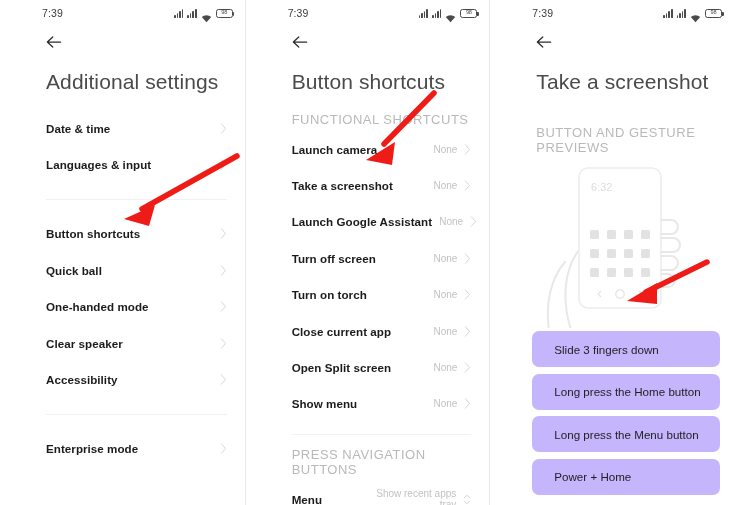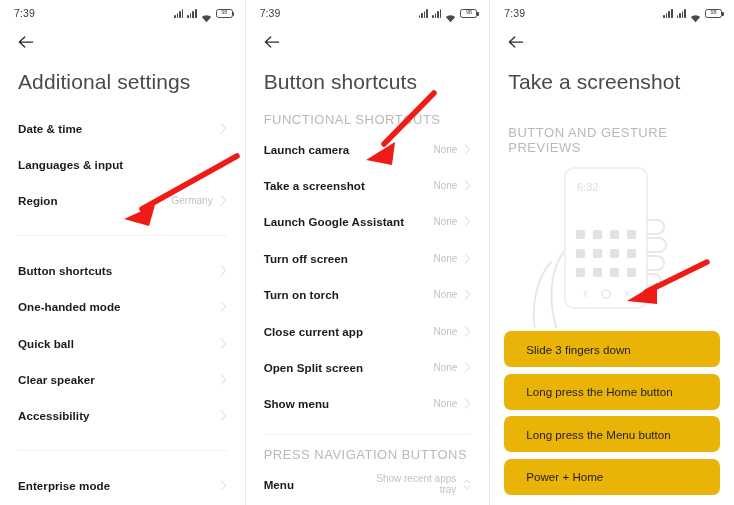--- a/index.html
+++ b/index.html
@@ -13,20 +13,21 @@
     display: flex;
     width: 734px; height: 505px;
     position: relative;
   }
   .panel {
     width: 244.66px;
     height: 505px;
     position: relative;
     background: #ffffff;
     overflow: hidden;
+    padding-left: 28px;
   }
   .panel + .panel { border-left: 1px solid #e8e8e8; }
 
   
   .statusbar {
     height: 26px;
     display: flex;
     align-items: center;
     justify-content: space-between;
     padding: 0 12px 0 14px;
@@ -115,21 +116,21 @@
   .updown { width: 8px; height: 13px; flex: 0 0 auto; display: block; }
 
   .divider-gap { height: 16px; }
   .hair { height: 1px; background: #f1f1f1; margin: 0 18px; }
 
   
   .illus { height: 176px; display: flex; align-items: center; justify-content: center; }
   .cards { padding: 0 14px; }
   .card {
     height: 36px;
-    background: #eab308;
+    background: #c4b5fd;
     border-radius: 7px;
     display: flex;
     align-items: center;
     padding-left: 22px;
     margin-bottom: 6.5px;
     font-size: 11.6px;
     color: #1e1e1e;
   }
 
   
@@ -187,48 +188,41 @@
             <path d="M1.2 1 6.6 7l-5.4 6" fill="none" stroke="#cfcfcf" stroke-width="1.1" stroke-linecap="round" stroke-linejoin="round"></path>
           </svg>
       </div>
       <div class="row">
         <span class="label">Languages &amp; input</span>
         <span class="value"></span>
         <svg class="chev" viewBox="0 0 8 14">
             <path d="M1.2 1 6.6 7l-5.4 6" fill="none" stroke="#cfcfcf" stroke-width="1.1" stroke-linecap="round" stroke-linejoin="round"></path>
           </svg>
       </div>
-      <div class="row">
-        <span class="label">Region</span>
-        <span class="value">Germany</span>
-        <svg class="chev" viewBox="0 0 8 14">
-            <path d="M1.2 1 6.6 7l-5.4 6" fill="none" stroke="#cfcfcf" stroke-width="1.1" stroke-linecap="round" stroke-linejoin="round"></path>
-          </svg>
-      </div>
     </div>
 
     <div class="divider-gap"></div>
     <div class="hair"></div>
     <div class="divider-gap"></div>
 
     <div class="list">
       <div class="row">
         <span class="label">Button shortcuts</span>
         <svg class="chev" viewBox="0 0 8 14">
             <path d="M1.2 1 6.6 7l-5.4 6" fill="none" stroke="#cfcfcf" stroke-width="1.1" stroke-linecap="round" stroke-linejoin="round"></path>
           </svg>
       </div>
       <div class="row">
+        <span class="label">Quick ball</span>
+        <svg class="chev" viewBox="0 0 8 14">
+            <path d="M1.2 1 6.6 7l-5.4 6" fill="none" stroke="#cfcfcf" stroke-width="1.1" stroke-linecap="round" stroke-linejoin="round"></path>
+          </svg>
+      </div>
+      <div class="row">
         <span class="label">One-handed mode</span>
-        <svg class="chev" viewBox="0 0 8 14">
-            <path d="M1.2 1 6.6 7l-5.4 6" fill="none" stroke="#cfcfcf" stroke-width="1.1" stroke-linecap="round" stroke-linejoin="round"></path>
-          </svg>
-      </div>
-      <div class="row">
-        <span class="label">Quick ball</span>
         <svg class="chev" viewBox="0 0 8 14">
             <path d="M1.2 1 6.6 7l-5.4 6" fill="none" stroke="#cfcfcf" stroke-width="1.1" stroke-linecap="round" stroke-linejoin="round"></path>
           </svg>
       </div>
       <div class="row">
         <span class="label">Clear speaker</span>
         <svg class="chev" viewBox="0 0 8 14">
             <path d="M1.2 1 6.6 7l-5.4 6" fill="none" stroke="#cfcfcf" stroke-width="1.1" stroke-linecap="round" stroke-linejoin="round"></path>
           </svg>
       </div>

